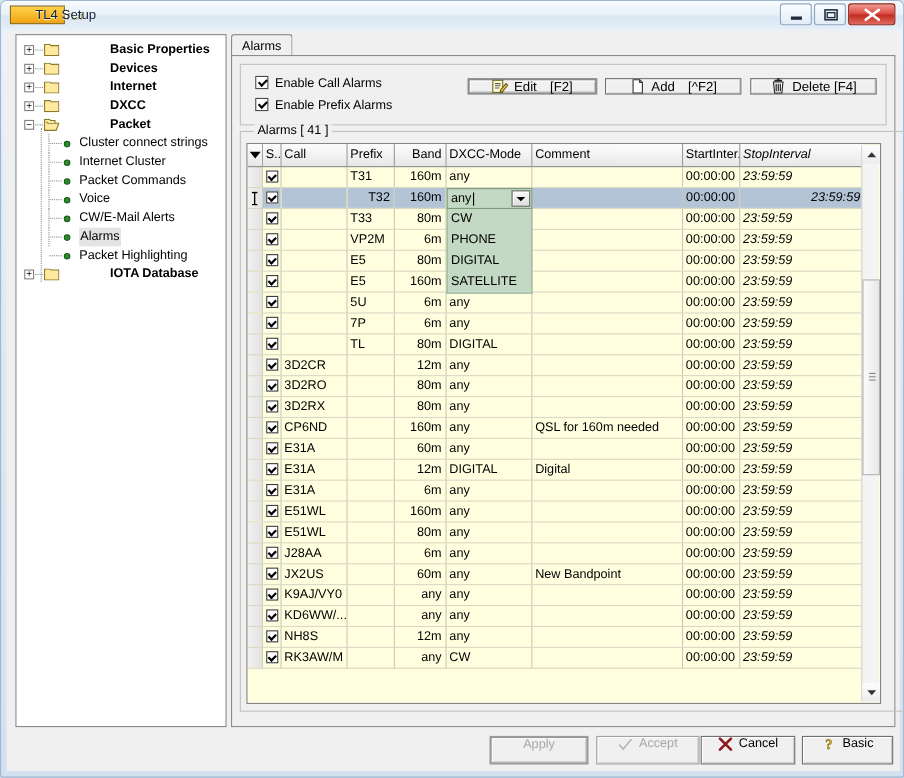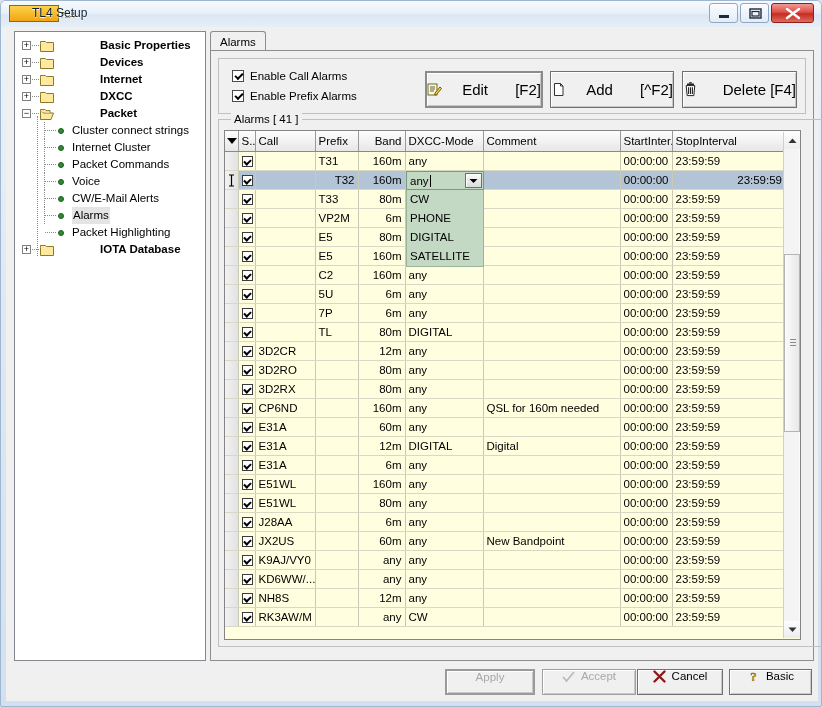--- a/index.html
+++ b/index.html
@@ -103,25 +103,25 @@
     display:inline-block;width:12px;height:12px;vertical-align:-2px;
     border:1px solid #4a4a4a;background:#ffffff;box-sizing:border-box;position:relative;
   }
   .chkbox.on::after{
     content:"";position:absolute;left:2px;top:2px;width:6px;height:3px;
     border-left:2px solid #000;border-bottom:2px solid #000;
     transform:rotate(-45deg);
   }
   .chklabel{margin-left:6px;font-size:11.5px;color:#000;}
   .tbtn{
-    position:absolute;top:12px;height:37px;
+    position:absolute;top:12px;height:15px;
     background:#f0f0f0;border:1px solid #707070;box-sizing:border-box;
     box-shadow:inset 1px 1px 0 #ffffff, inset -1px -1px 0 #c8c8c8;
-    font-size:15px;color:#000;
-    display:flex;align-items:center;justify-content:space-between;gap:5px;
+    font-size:12px;color:#000;
+    display:flex;align-items:center;justify-content:center;gap:5px;
     white-space:nowrap;
   }
   #btn-edit{left:206px;width:118px;border:2px solid #8b8b8b;}
   #btn-add{left:331px;width:124px;}
   #btn-delete{left:463px;width:115px;}
   .tbtn .ico{width:15px;height:15px;flex:0 0 15px;}
   .kbd{margin-left:7px;}
   
   #alarms-group{
     position:absolute;left:7px;top:68px;width:680px;height:528px;
@@ -153,21 +153,21 @@
   table.grid tbody td{border-bottom:1px solid #d8d8c4;background:#ffffe0;}
   tr.selrow td{background:#b3c4d6 !important;border-bottom:1px solid #8d9cab;text-align:right;}
   .c-gutter{width:13px;}
   .c-sel{width:17px;}
   .c-call{width:60px;}
   .c-prefix{width:43px;}
   .c-band{width:47px;text-align:right !important;}
   .c-mode{width:78px;}
   .c-comment{width:137px;}
   .c-start{width:52px;}
-  .c-stop{width:113px;border-right:none !important;}
+  .c-stop{width:113px;border-right:none !important;font-style:italic;}
   th.c-band{text-align:right !important;}
   td.c-band{text-align:right !important;}
   td.c-gutter{background:linear-gradient(to right,#f2f2f2,#e2e2e2) !important;border-right:1px solid #a8a8a8;}
   tr.selrow td.c-gutter{background:linear-gradient(to right,#f2f2f2,#e2e2e2) !important;}
   td.c-sel{text-align:center;}
   .gchk{
     display:inline-block;width:11px;height:11px;margin-top:3px;
     border:1px solid #3c3c3c;background:#fff;position:relative;box-sizing:border-box;
   }
   .gchk::after{
@@ -510,31 +510,20 @@
                   <td class="c-start">00:00:00</td>
                   <td class="c-stop">23:59:59</td>
                 </tr>
                 <tr>
                   <td class="c-gutter"></td>
                   <td class="c-sel"><span class="gchk"></span></td>
                   <td class="c-call"></td>
                   <td class="c-prefix">E5</td>
                   <td class="c-band">160m</td>
                   <td class="c-mode"></td>
-                  <td class="c-comment"></td>
-                  <td class="c-start">00:00:00</td>
-                  <td class="c-stop">23:59:59</td>
-                </tr>
-                <tr>
-                  <td class="c-gutter"></td>
-                  <td class="c-sel"><span class="gchk"></span></td>
-                  <td class="c-call"></td>
-                  <td class="c-prefix">C2</td>
-                  <td class="c-band">160m</td>
-                  <td class="c-mode">any</td>
                   <td class="c-comment"></td>
                   <td class="c-start">00:00:00</td>
                   <td class="c-stop">23:59:59</td>
                 </tr>
                 <tr>
                   <td class="c-gutter"></td>
                   <td class="c-sel"><span class="gchk"></span></td>
                   <td class="c-call"></td>
                   <td class="c-prefix">5U</td>
                   <td class="c-band">6m</td>

